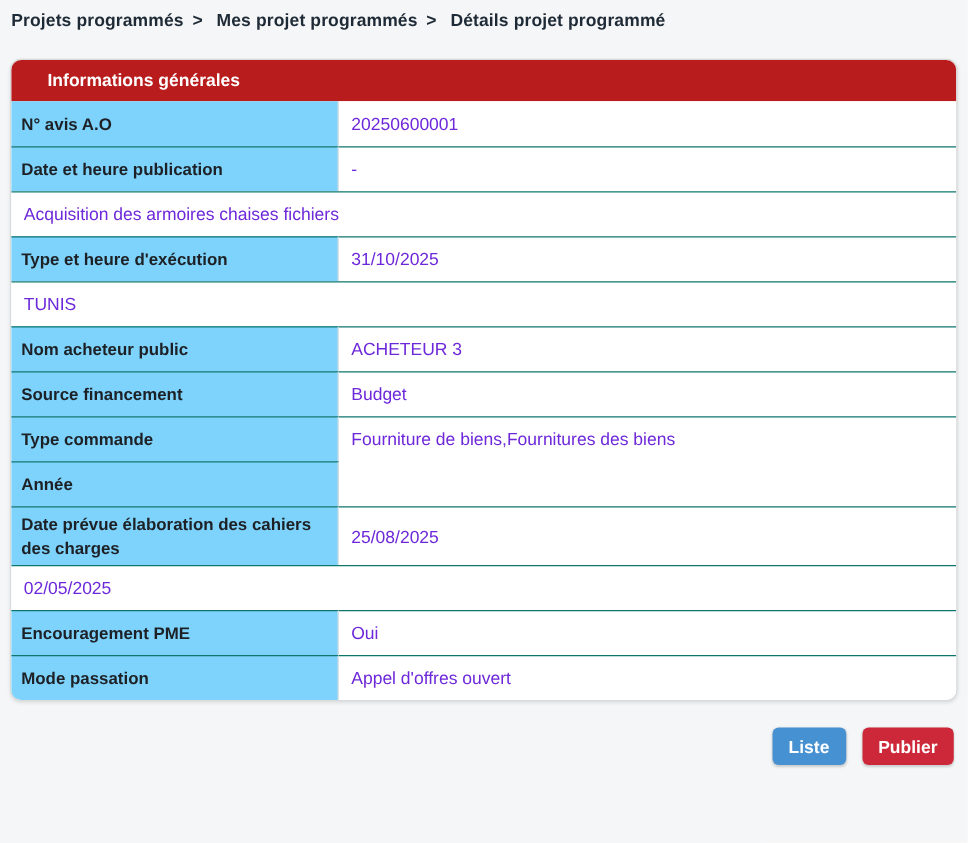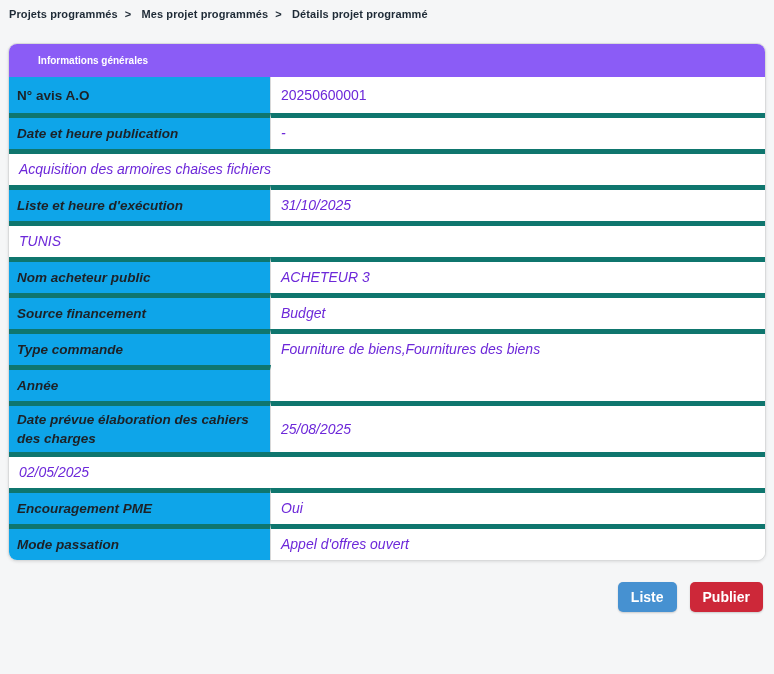--- a/index.html
+++ b/index.html
@@ -5,56 +5,56 @@
   * { box-sizing: border-box; margin: 0; padding: 0; }
   html, body {
     width: 774px; height: 674px;
     background: #f5f6f7;
     font-family: "Liberation Sans", "DejaVu Sans", sans-serif;
     color: #1d2126;
     overflow: hidden;
   }
   .breadcrumb {
     padding: 8px 10px 0 9px;
-    font-size: 11px;
+    font-size: 14px;
     font-weight: 600;
     color: #1e2a36;
     letter-spacing: .1px;
   }
   .breadcrumb .crumb { cursor: pointer; }
   .breadcrumb .sep { margin: 0 7px; font-weight: 600; }
   .card {
     margin: 23px 8px 0 8px;
     background: #ffffff;
     border: 1px solid #d9dadb;
     border-radius: 9px;
     box-shadow: 0 1px 3px rgba(0,0,0,.10);
     overflow: hidden;
   }
   .card-header {
-    background: #8b5cf6;
+    background: #b91c1c;
     color: #ffffff;
     font-weight: 700;
-    font-size: 10px;
+    font-size: 14px;
     padding: 7px 10px 7px 29px;
     line-height: 19px;
   }
   .row { display: flex; }
-  .row + .row .cell { border-top: 5px solid #0f766e; font-style: italic; }
+  .row + .row .cell { border-top: 1px solid #0f766e; }
   .cell {
     display: flex;
     align-items: center;
     min-height: 36px;
     padding: 4px 10px;
     line-height: 19px;
   }
   .cell.label {
     width: 262px;
     flex: 0 0 262px;
-    background: #0ea5e9;
+    background: #7dd3fc;
     border-right: 1px solid #d8d8d8;
     padding-left: 8px;
     font-weight: 600;
     font-size: 13.5px;
     color: #1d2126;
   }
   .cell.value {
     flex: 1;
     background: #ffffff;
     font-size: 14px;
@@ -104,21 +104,21 @@
   <div class="row">
     <div class="cell label">Date et heure publication</div>
     <div class="cell value">-</div>
   </div>
 
   <div class="row">
     <div class="cell value">Acquisition des armoires chaises fichiers</div>
   </div>
 
   <div class="row">
-    <div class="cell label">Liste et heure d'exécution</div>
+    <div class="cell label">Type et heure d'exécution</div>
     <div class="cell value">31/10/2025</div>
   </div>
 
   <div class="row">
     <div class="cell value">TUNIS</div>
   </div>
 
   <div class="row">
     <div class="cell label">Nom acheteur public</div>
     <div class="cell value">ACHETEUR 3</div>

